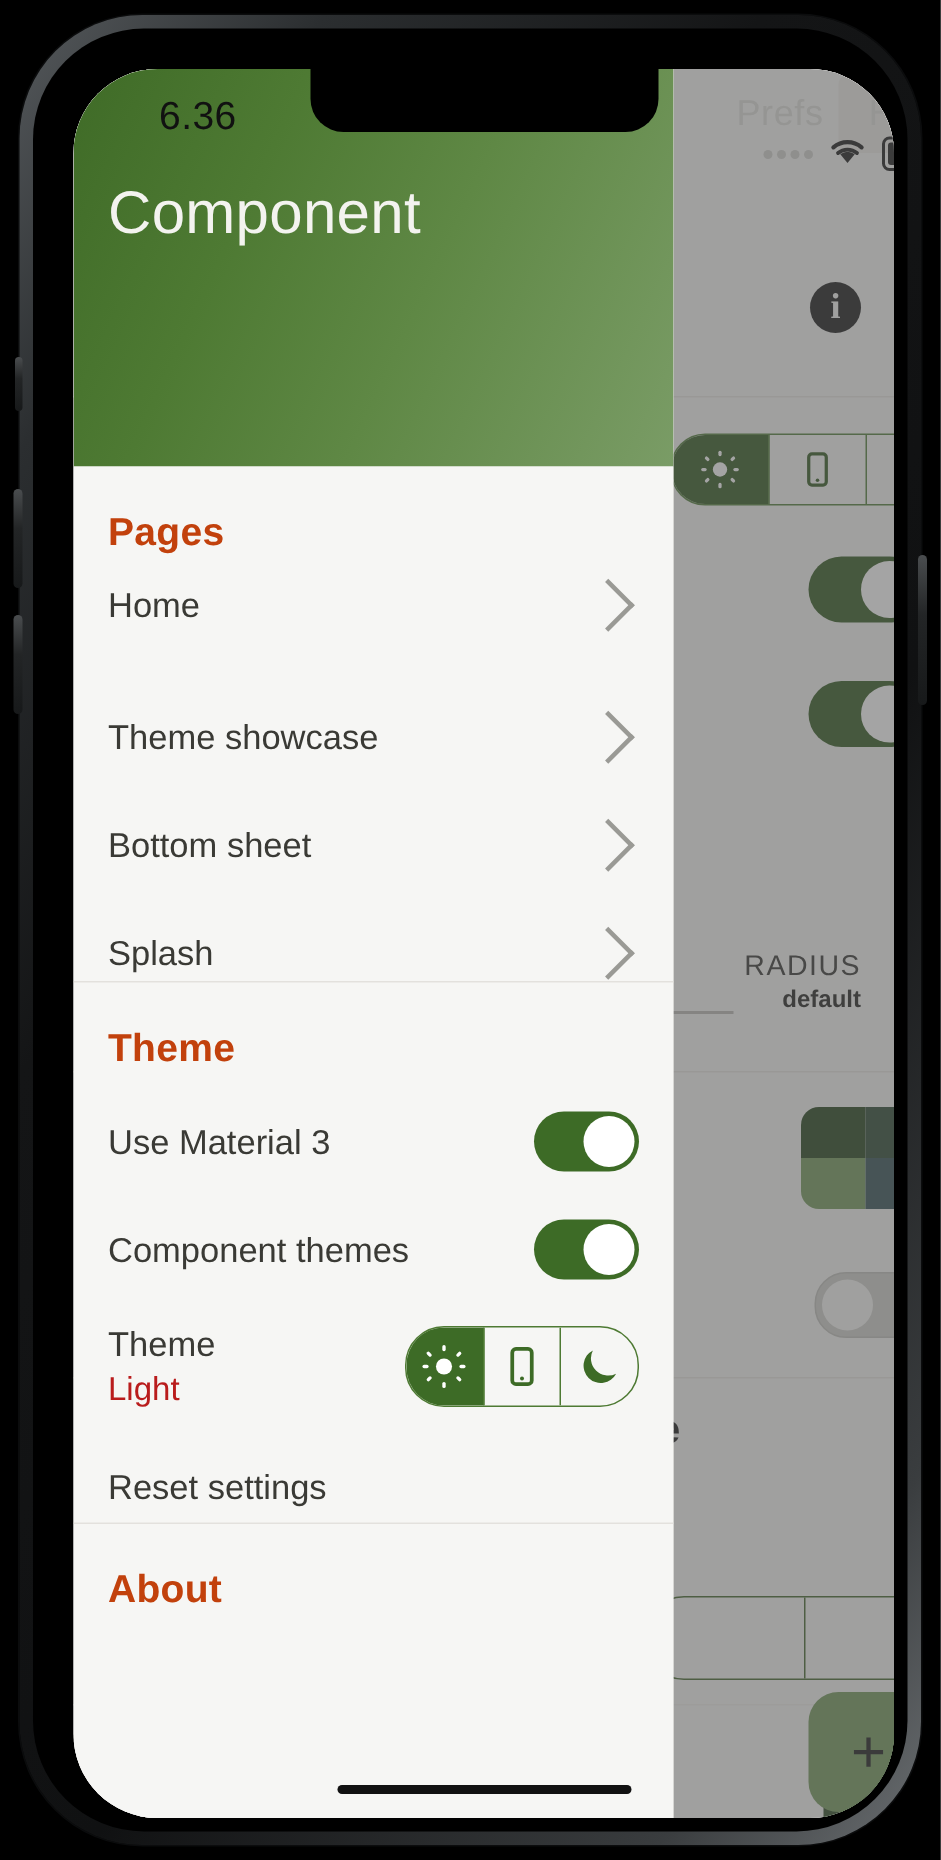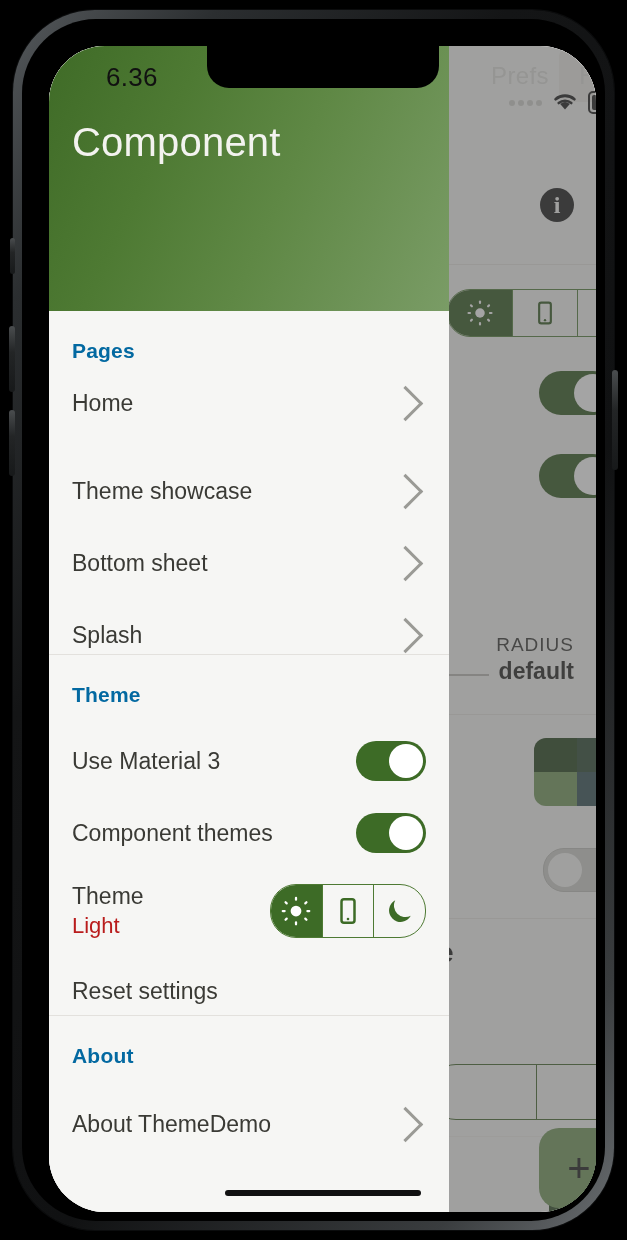--- a/index.html
+++ b/index.html
@@ -184,21 +184,21 @@
     line-height: 40px;
     color: #1b1b18;
   }
   #bg-radius-block {
     position: absolute;
     right: 22px;
     top: 588px;
     text-align: right;
   }
   #bg-radius-label { font-size: 19px; letter-spacing: 1px; color: #2f2f2c; }
-  #bg-radius-value { font-size: 23px; font-weight: bold; color: #1b1b18; margin-top: 2px;}
+  #bg-radius-value { font-size: 16px; font-weight: bold; color: #1b1b18; margin-top: 2px;}
   #bg-line-1 {
     position: absolute;
     left: 380px; top: 628px;
     width: 60px; height: 2px;
     background: #b8b6b1;
   }
   #bg-divider-1 {
     position: absolute;
     left: 0; right: 0; top: 668px;
     height: 1px; background: #e6e4e0;
@@ -335,23 +335,23 @@
     color: #f3f3ef;
     letter-spacing: .2px;
   }
 
   #drawer-body {
     position: absolute;
     left: 0; top: 265px; right: 0; bottom: 0;
     background: #f6f6f4;
   }
   .section-header {
-    font-size: 21px;
+    font-size: 26px;
     font-weight: bold;
-    color: #0369a1;
+    color: #c2410c;
     letter-spacing: .2px;
     padding: 0 0 0 23px;
   }
   #sec-pages  { position: absolute; top: 28px; }
   #sec-theme  { position: absolute; top: 28px; }
   #sec-about  { position: absolute; top: 28px; }
 
   .group { position: absolute; left: 0; right: 0; }
   #group-pages { top: 0;   height: 343px; }
   #group-theme { top: 344px; height: 360px; }
@@ -679,24 +679,20 @@
             <div class="nav-row" style="top:300px">
               <span class="nav-label">Reset settings</span>
             </div>
           </div>
 
           <div class="divider" style="top:704px"></div>
 
           <div class="group" id="group-about">
             <div class="section-header" id="sec-about">About</div>
 
-            <div class="nav-row" style="top:72px">
-              <span class="nav-label">About ThemeDemo</span>
-              <span class="chevron"></span>
-            </div>
           </div>
 
         </div>
       </div>
 
       <div id="home-indicator"></div>
       <div id="notch"></div>
 
     </div>
   </div>

